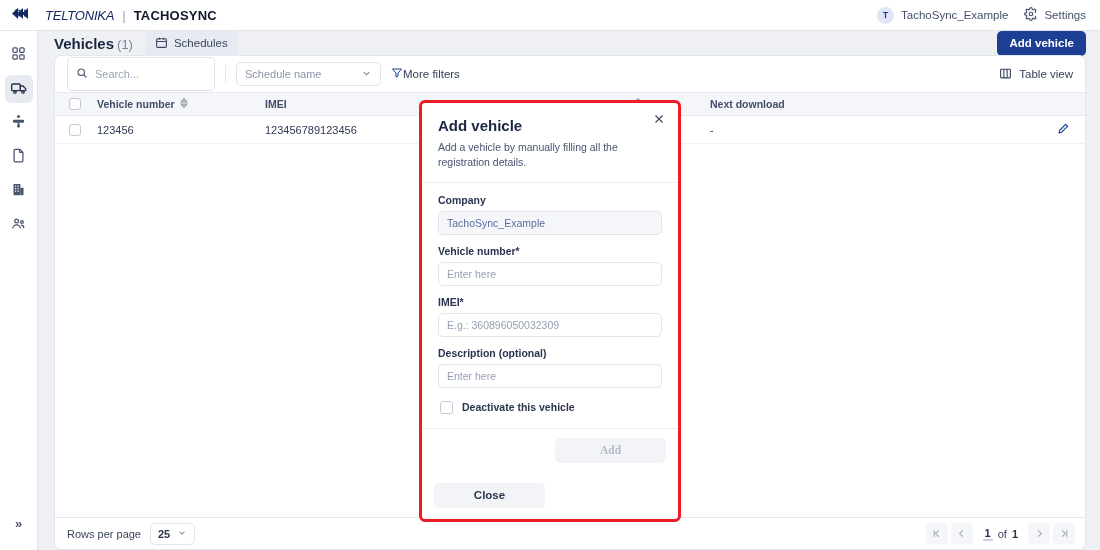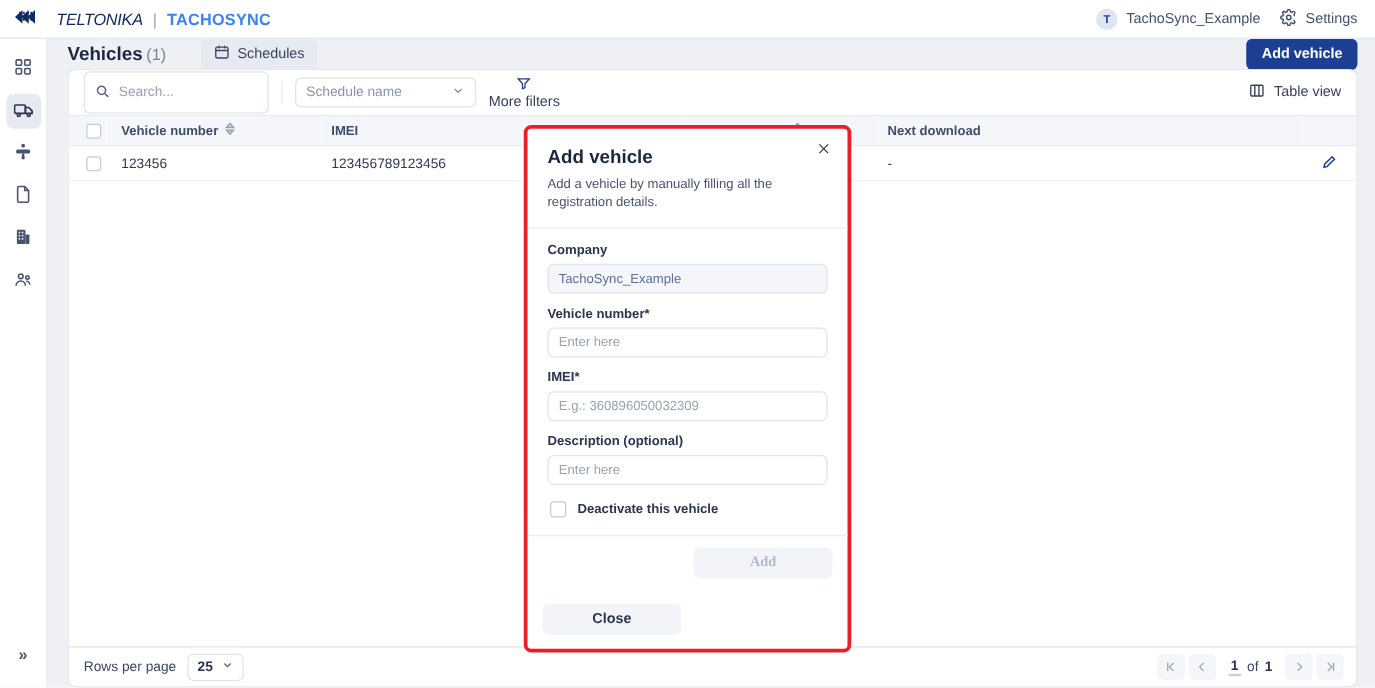--- a/index.html
+++ b/index.html
@@ -20,21 +20,21 @@
     border-bottom: 1px solid #e2e6ed;
     z-index: 5;
   }
   .brand { display: flex; align-items: center; gap: 7px; padding-left: 12px; }
   .logo-mark { display: block; }
   .brand-name {
     font-size: 13px; font-weight: normal; font-style: italic;
     color: #122a63; letter-spacing: -.2px;
   }
   .brand-sep { color: #9aa3b5; font-size: 13px; margin: 0 1px; }
-  .brand-sub { font-size: 13px; font-weight: bold; color: #3b82f6; letter-spacing: .2px; }
+  .brand-sub { font-size: 13px; font-weight: bold; color: #0f172a; letter-spacing: .2px; }
   .topbar-right {
     margin-left: auto; display: flex; align-items: center; gap: 16px;
     padding-right: 14px; font-size: 11.5px; color: #45506b;
   }
   .user-chip { display: flex; align-items: center; gap: 7px; }
   .avatar {
     width: 17px; height: 17px; border-radius: 50%;
     background: #dfe5f3; color: #1f3d8f;
     font-size: 9px; font-weight: bold;
     display: flex; align-items: center; justify-content: center;
@@ -62,21 +62,21 @@
   }
 
   
   .page {
     position: absolute; top: 31px; left: 38px; right: 0; bottom: 0;
     background: #eef0f4;
     display: flex; flex-direction: column;
   }
   .page-head {
     height: 24px; display: flex; align-items: center;
-    padding: 0 14px 0 16px; gap: 28px;
+    padding: 0 14px 0 16px; gap: 12px;
   }
   .page-title { font-size: 15px; font-weight: bold; color: #1c2642; }
   .title-count { font-weight: normal; color: #79839b; font-size: 13px; margin-left: 3px; }
   .chip-btn {
     display: flex; align-items: center; gap: 6px;
     height: 25px; padding: 0 10px; border-radius: 5px;
     background: #e7eaf0; color: #3b455f; font-size: 11.5px;
   }
   .head-right { margin-left: auto; display: flex; align-items: center; gap: 10px; }
   .btn-primary {
@@ -106,21 +106,21 @@
     display: flex; align-items: center; gap: 7px; padding: 16px 8px;
     color: #98a1b4; font-size: 11px;
   }
   .vdiv { width: 1px; height: 18px; background: #e4e8ef; }
   .select-box {
     width: 145px; height: 24px; border: 1px solid #dfe3ea; border-radius: 5px;
     display: flex; align-items: center; padding: 0 8px;
     color: #8b94a8; font-size: 11px;
   }
   .select-box .chev { margin-left: auto; color: #7b8499; }
-  .more-filters { display: flex; align-items: center; gap: 0; font-size: 11.5px; color: #36405a; flex-direction: column; }
+  .more-filters { display: flex; align-items: center; gap: 0; font-size: 11.5px; color: #36405a; }
   .table-view {
     margin-left: auto; display: flex; align-items: center; gap: 7px;
     font-size: 11.5px; color: #36405a;
   }
 
   
   table { width: 100%; border-collapse: collapse; }
   thead th {
     background: #f4f6f9; height: 23px;
     font-size: 10.5px; font-weight: bold; color: #414c68;

